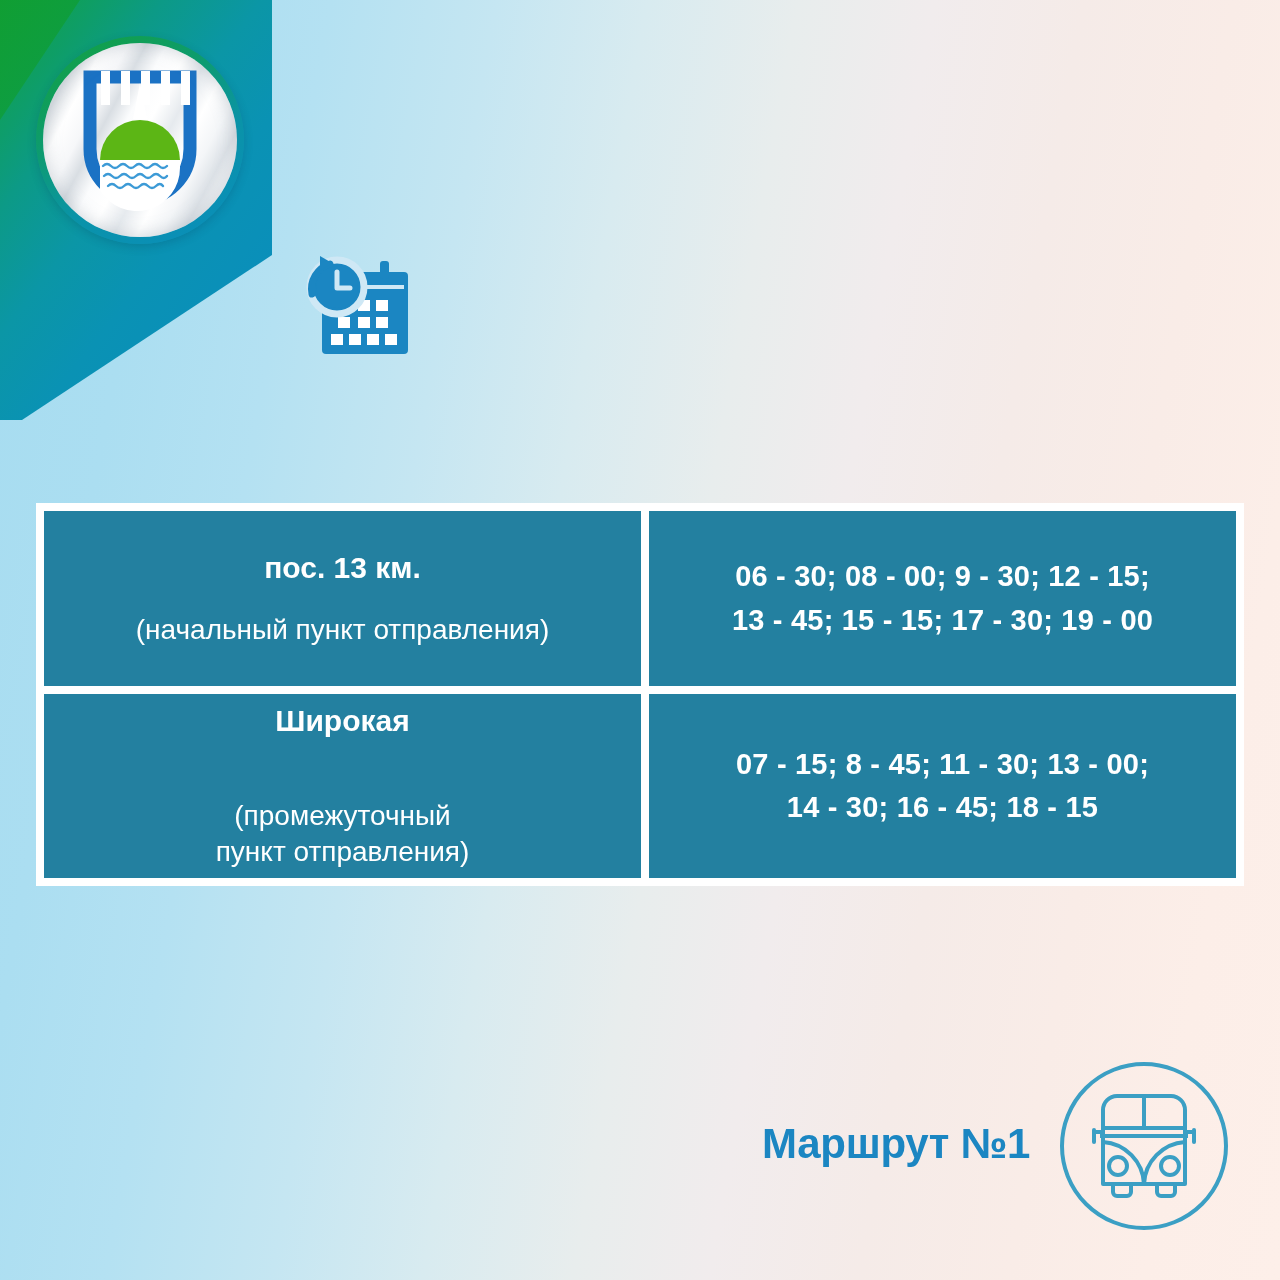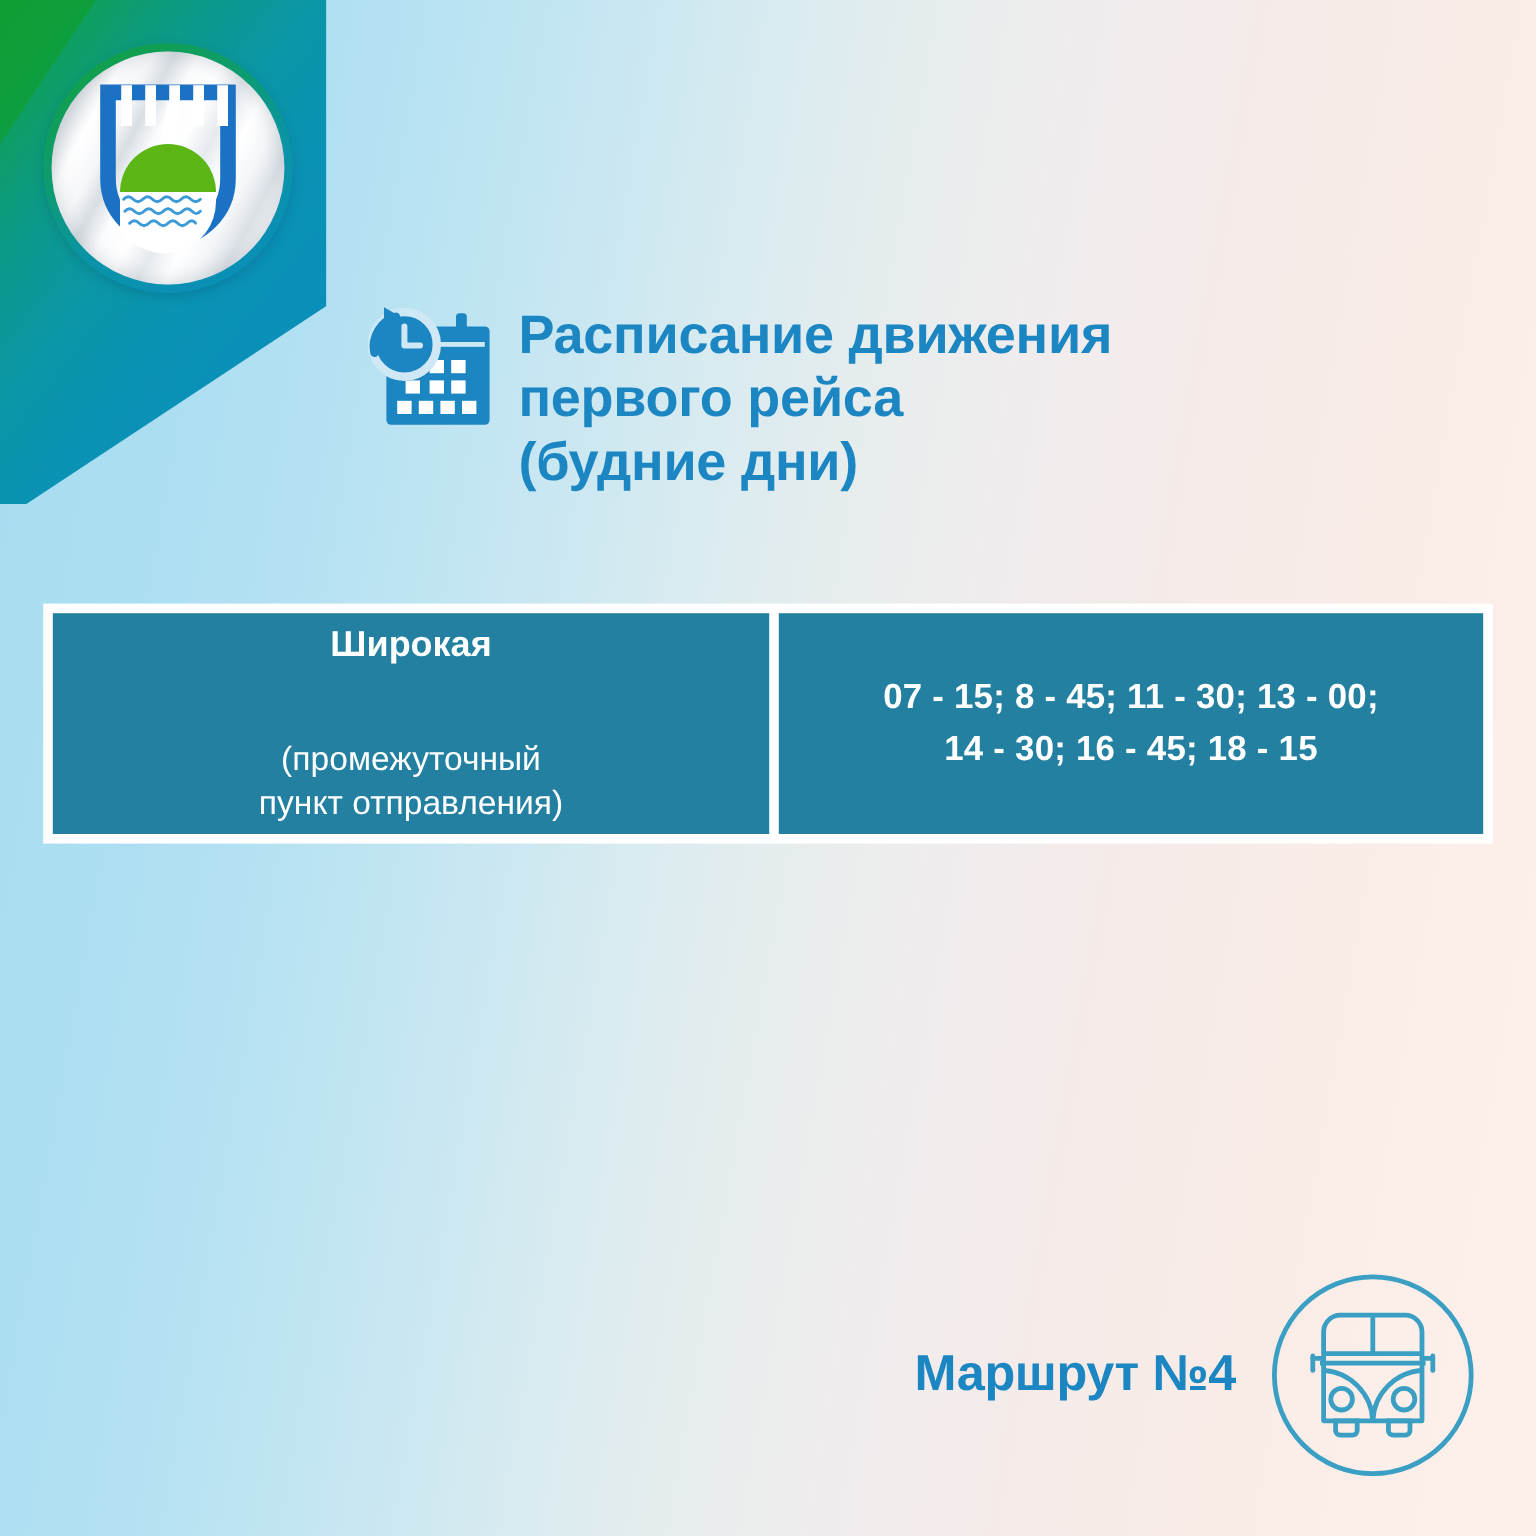--- a/index.html
+++ b/index.html
@@ -165,44 +165,51 @@
         <rect x="89" y="82" width="12" height="11"></rect>
       </g>
 
       <circle cx="41" cy="35" r="27" fill="#1b86c2" stroke="#cfe8f5" stroke-width="7"></circle>
       <circle cx="41" cy="35" r="21" fill="#1b86c2"></circle>
       <path d="M41 20 v16 h13" stroke="#cfe8f5" stroke-width="5" fill="none" stroke-linecap="round" stroke-linejoin="round"></path>
 
       <path d="M16 42 a26 26 0 0 1 18 -30" stroke="#1b86c2" stroke-width="7" fill="none" stroke-linecap="round"></path>
       <path d="M24 4 l12 7 -12 8 z" fill="#1b86c2"></path>
     </svg>
-    <h1 class="title">Расписание движения
-первого рейса
-(будние дни)</h1>
   </div>
 
   <div class="table">
 
+    <div class="row row1">
+      <div class="cell cell-place">
+        <div class="place-name">пос. 13 км.</div>
+        <div class="place-sub">(начальный пункт отправления)</div>
+      </div>
+      <div class="cell cell-times">
+        <div class="times">06 - 30;  08 - 00; 9 - 30; 12 - 15;
+13 - 45; 15 - 15; 17 - 30; 19 - 00</div>
+      </div>
+    </div>
 
     <div class="row row2">
       <div class="cell cell-place">
         <div class="place-name">Широкая</div>
         <div class="place-sub">(промежуточный
 пункт отправления)</div>
       </div>
       <div class="cell cell-times">
         <div class="times">07 - 15; 8 - 45; 11 - 30; 13 - 00;
 14 - 30; 16 - 45; 18 - 15</div>
       </div>
     </div>
 
   </div>
 
   <div class="footer">
-    <div class="route-label">Маршрут №4</div>
+    <div class="route-label">Маршрут №1</div>
     <svg class="bus-icon" viewBox="0 0 176 176">
       <circle cx="88" cy="88" r="82" fill="none" stroke="#3b9fc4" stroke-width="4"></circle>
 
       <path d="M47 52 a14 14 0 0 1 14 -14 h54 a14 14 0 0 1 14 14 v74 h-82 z" fill="none" stroke="#3b9fc4" stroke-width="4" stroke-linejoin="round"></path>
 
       <line x1="47" y1="70" x2="129" y2="70" stroke="#3b9fc4" stroke-width="4"></line>
 
       <line x1="88" y1="38" x2="88" y2="70" stroke="#3b9fc4" stroke-width="4"></line>
 
       <line x1="44" y1="78" x2="132" y2="78" stroke="#3b9fc4" stroke-width="4"></line>

